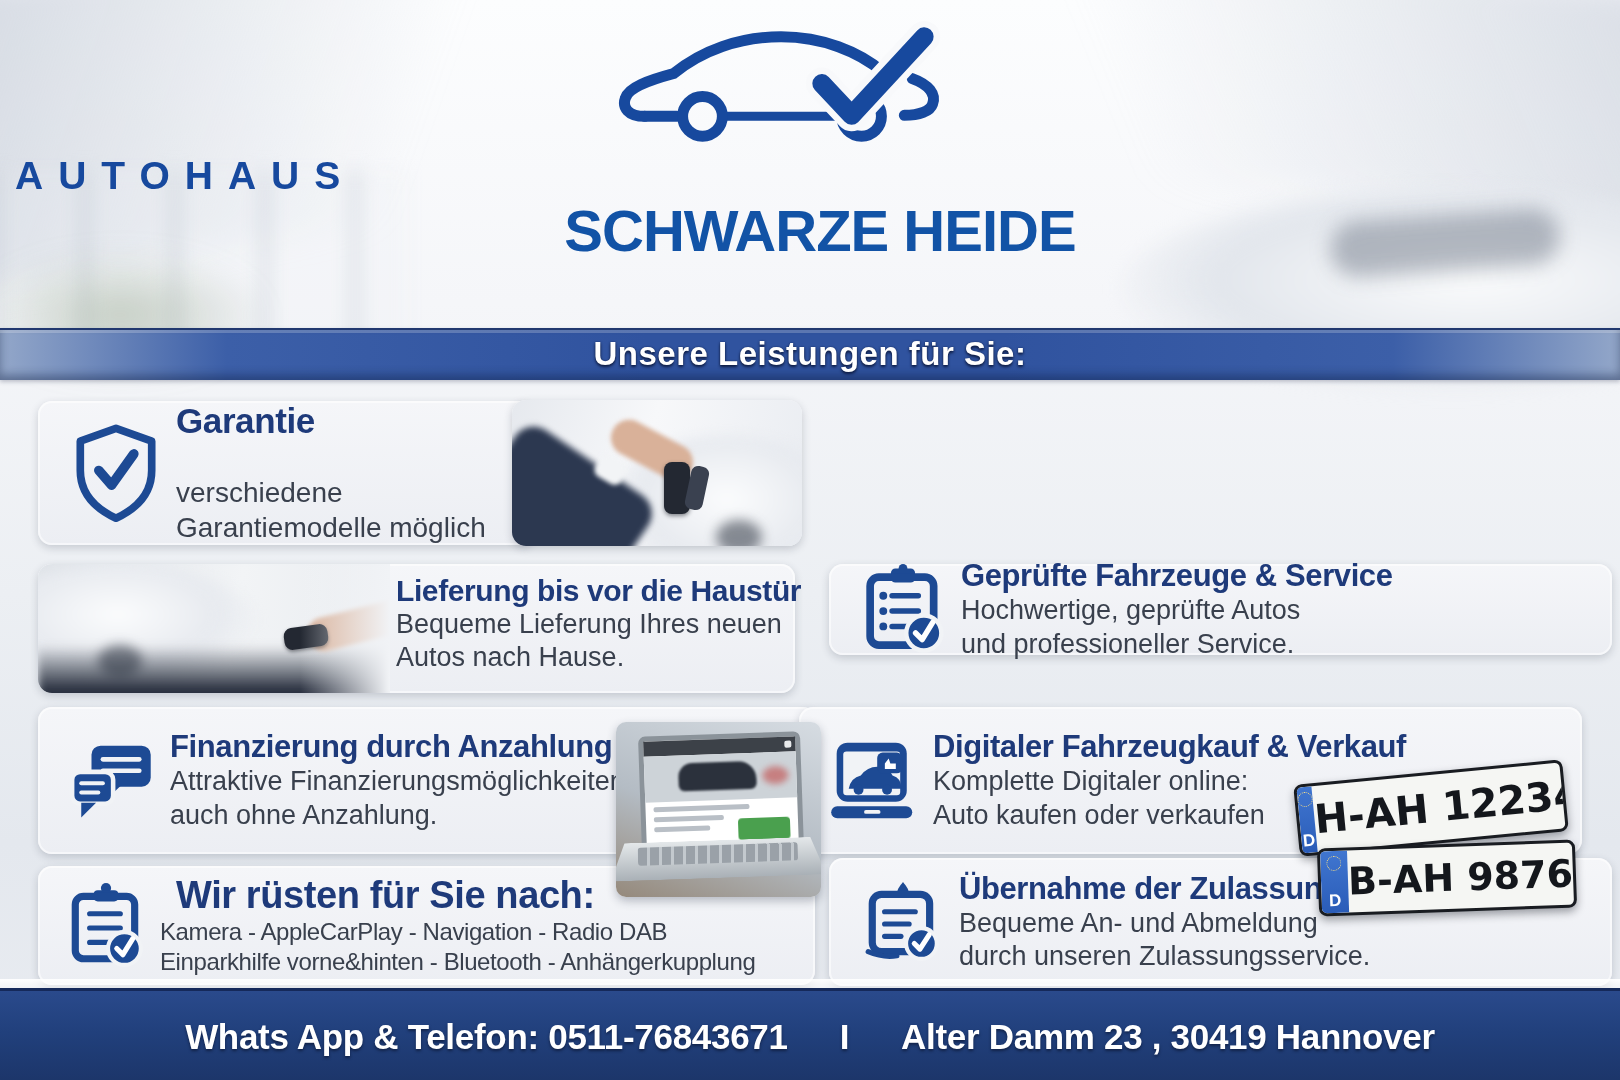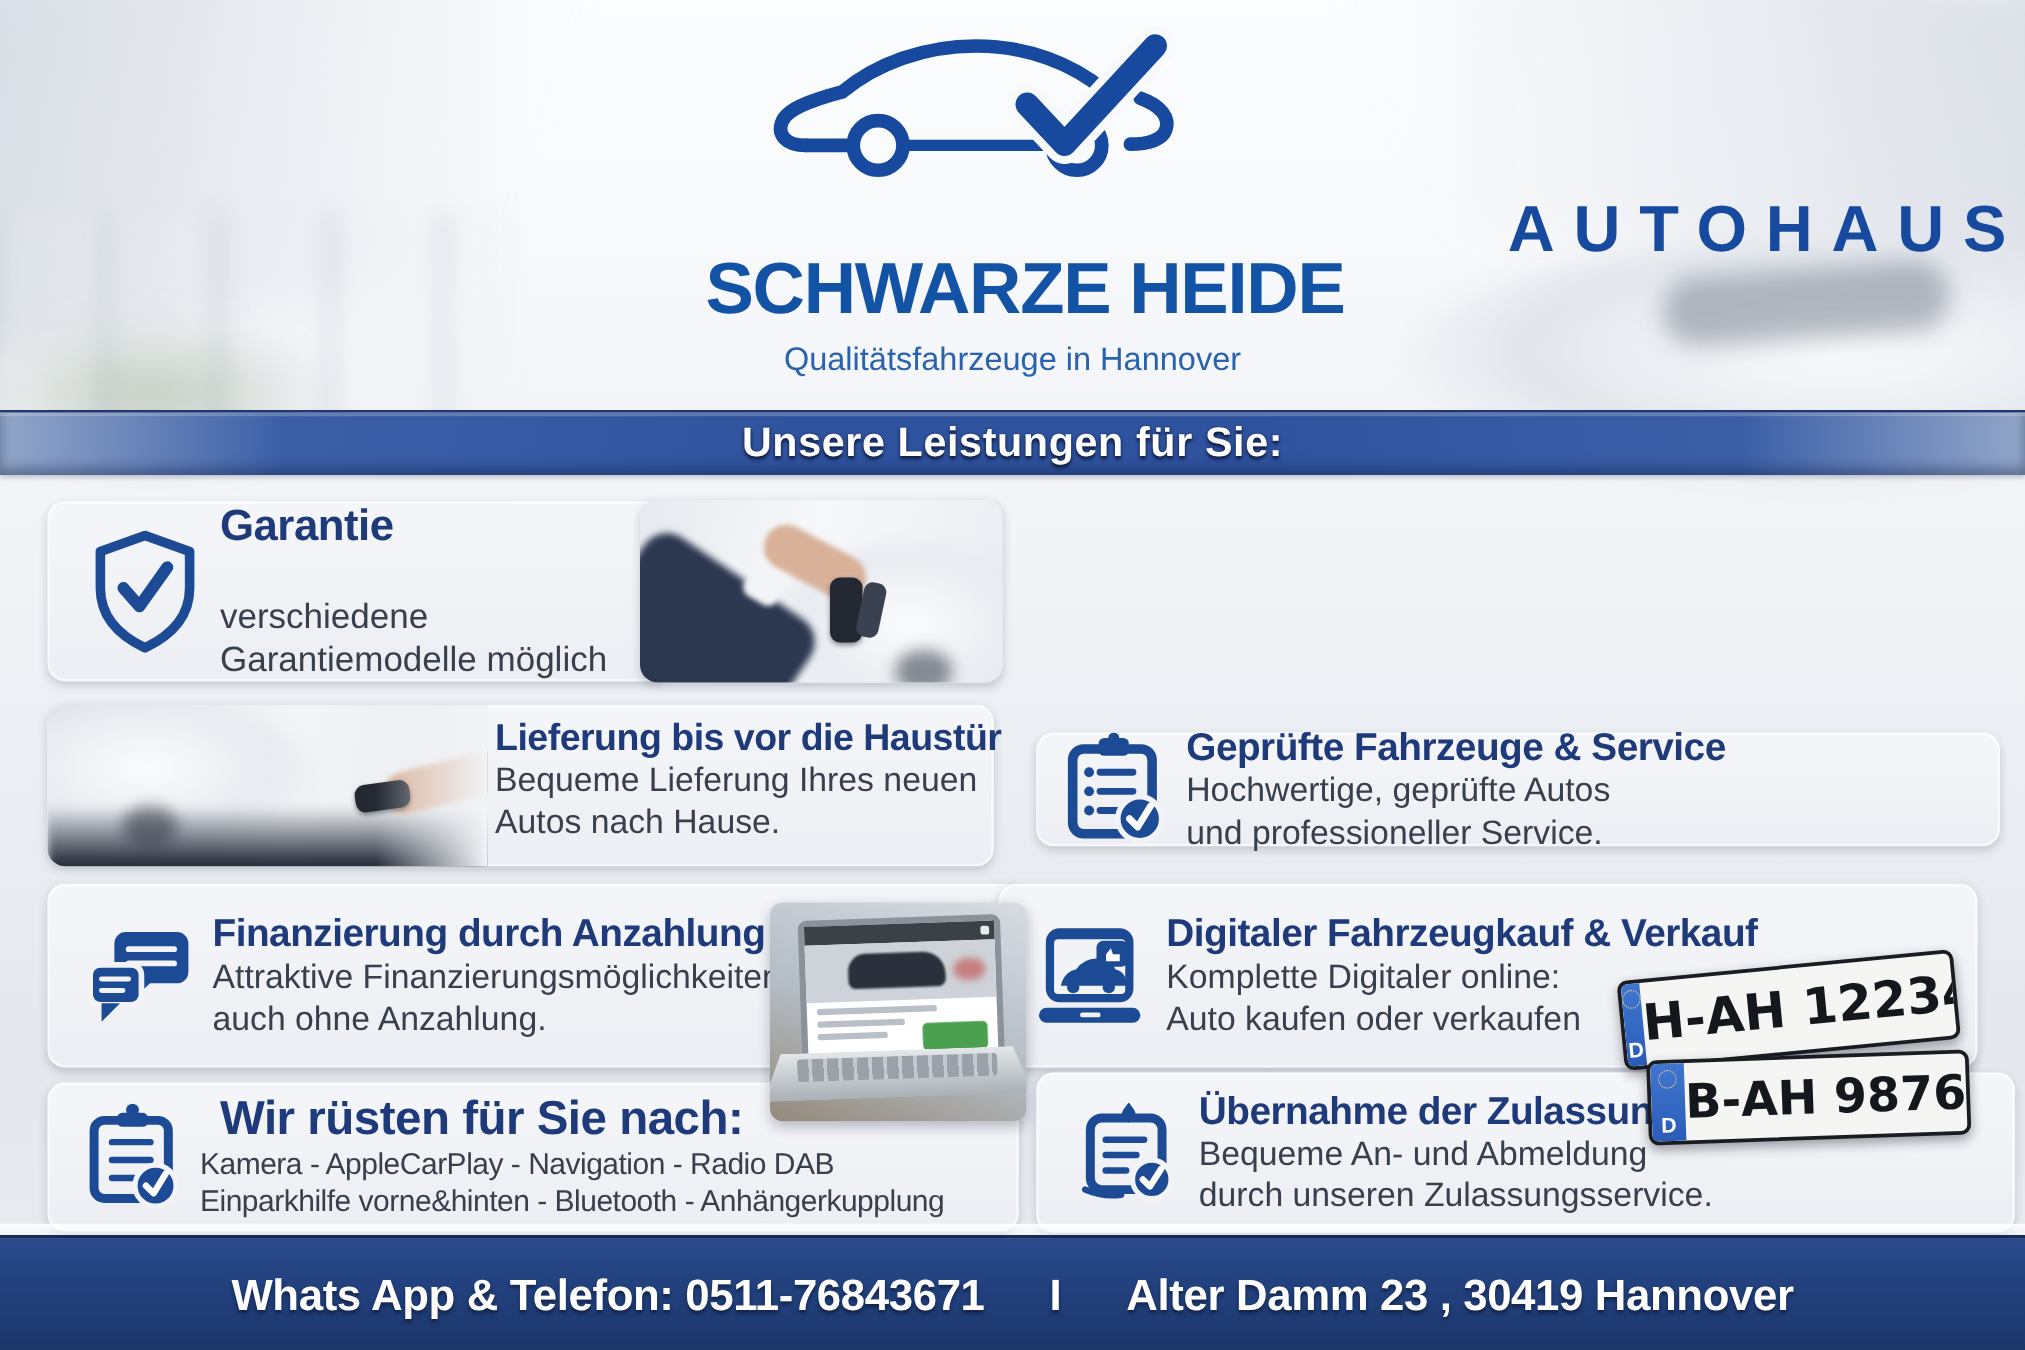--- a/index.html
+++ b/index.html
@@ -20,22 +20,22 @@
     filter:blur(9px);}
   .bg-green{position:absolute;left:-30px;top:250px;width:300px;height:130px;border-radius:50%;
     background:radial-gradient(ellipse,rgba(137,156,128,.45),rgba(137,156,128,0) 70%);filter:blur(14px);}
   .bg-car-right{position:absolute;right:-140px;top:190px;width:640px;height:200px;border-radius:50%;
     background:radial-gradient(ellipse at 55% 45%,#fafbfc 0%,#e2e6ec 52%,rgba(226,230,236,0) 74%);
     filter:blur(9px);}
   .bg-car-right-glass{position:absolute;right:60px;top:215px;width:230px;height:56px;border-radius:28px;
     background:rgba(60,72,92,.35);transform:rotate(-4deg);filter:blur(10px);}
   
   .logo-car{position:absolute;left:615px;top:18px;width:338px;height:138px;}
-  .brand-line1{position:absolute;left:0;right:0;top:154px;text-align:right;text-indent:15px;
-    font-size:52px;font-weight:bold;letter-spacing:15px;color:#17499e;}
+  .brand-line1{position:absolute;left:0;right:0;top:154px;text-align:left;text-indent:15px;
+    font-size:39px;font-weight:bold;letter-spacing:15px;color:#17499e;}
   .brand-line2{position:absolute;left:0;right:0;top:197px;text-align:center;
     font-size:58px;font-weight:bold;letter-spacing:-1px;color:#1253a6;margin-left:20px;}
   .brand-tagline{position:absolute;left:0;right:0;top:272px;text-align:center;
     font-size:26px;color:#2a63ad;}
   
   .ribbon{position:absolute;left:0;top:328px;width:100%;height:50px;
     background:linear-gradient(90deg,#93a7c9 0%,#3c5fa8 14%,#30539f 40%,#30539f 62%,#3c5fa8 86%,#93a7c9 100%);
     box-shadow:inset 0 3px 0 rgba(255,255,255,.22),inset 0 -5px 10px rgba(10,24,60,.4),0 2px 4px rgba(30,40,70,.25);
     border-top:2px solid #21386f;}
   .ribbon-text{width:100%;text-align:center;line-height:48px;font-size:33px;font-weight:bold;color:#ffffff;
@@ -124,21 +124,20 @@
       <path d="M30 97 L62 97" stroke-width="11"></path>
       <path d="M112 97 L222 97" stroke-width="9"></path>
       <circle cx="88" cy="97" r="20" stroke-width="11"></circle>
       <circle cx="248" cy="97" r="20" stroke-width="11"></circle>
     </g>
     <path d="M208 64 L238 96 L311 17" fill="none" stroke="#f8f9fb" stroke-width="32" stroke-linecap="round" stroke-linejoin="round"></path>
     <path d="M208 64 L238 96 L311 17" fill="none" stroke="#17499e" stroke-width="19" stroke-linecap="round" stroke-linejoin="round"></path>
   </svg>
   <div class="brand-line1">AUTOHAUS</div>
   <div class="brand-line2">SCHWARZE HEIDE</div>
-  <div class="brand-tagline">Qualitätsfahrzeuge in Hannover</div>
 
   <div class="ribbon">
     <div class="ribbon-text">Unsere Leistungen für Sie:</div>
   </div>
 
   <div class="card card-flex" style="left:38px;top:401px;width:470px;height:144px;padding-left:26px;">
     <div class="icon-box" style="width:104px;">
       <svg width="92" height="102" viewBox="0 0 72 80">
         <path d="M36 5 L64 15 V38 C64 56 52 68 36 75.5 C20 68 8 56 8 38 V15 Z" fill="none" stroke="#1d4a94" stroke-width="6" stroke-linejoin="round"></path>
         <path d="M22.5 38 L32.5 49.5 L50 25" fill="none" stroke="#1d4a94" stroke-width="7.5" stroke-linecap="round" stroke-linejoin="round"></path>
@@ -173,21 +172,21 @@
       <div class="ph-fob" style="right:62px;top:62px;width:44px;height:22px;transform:rotate(-8deg);"></div>
       <div class="lief-fade"></div>
     </div>
     <div style="position:absolute;left:358px;top:10px;">
       <div class="card-title" style="font-size:30px;">Lieferung bis vor die Haustür</div>
       <div class="card-body" style="font-size:27px;">Bequeme Lieferung Ihres neuen</div>
       <div class="card-body" style="font-size:27px;">Autos nach Hause.</div>
     </div>
   </div>
 
-  <div class="card card-flex" style="left:829px;top:564px;width:759px;height:91px;padding-left:12px;margin-top:22px;">
+  <div class="card card-flex" style="left:829px;top:564px;width:759px;height:91px;padding-left:24px;">
     <div class="icon-box" style="width:100px;">
       <svg width="84" height="92" viewBox="0 0 76 84">
         <circle cx="38" cy="4" r="4" fill="#1d4a94"></circle>
         <rect x="27" y="4" width="22" height="13" rx="4" fill="#1d4a94"></rect>
         <rect x="8" y="12" width="58" height="62" rx="8" fill="none" stroke="#1d4a94" stroke-width="7"></rect>
         <g stroke="#1d4a94" stroke-width="5" stroke-linecap="round">
           <line x1="28" y1="29" x2="52" y2="29"></line>
             <line x1="28" y1="43" x2="52" y2="43"></line>
             <line x1="28" y1="57" x2="52" y2="57"></line>
         </g>

